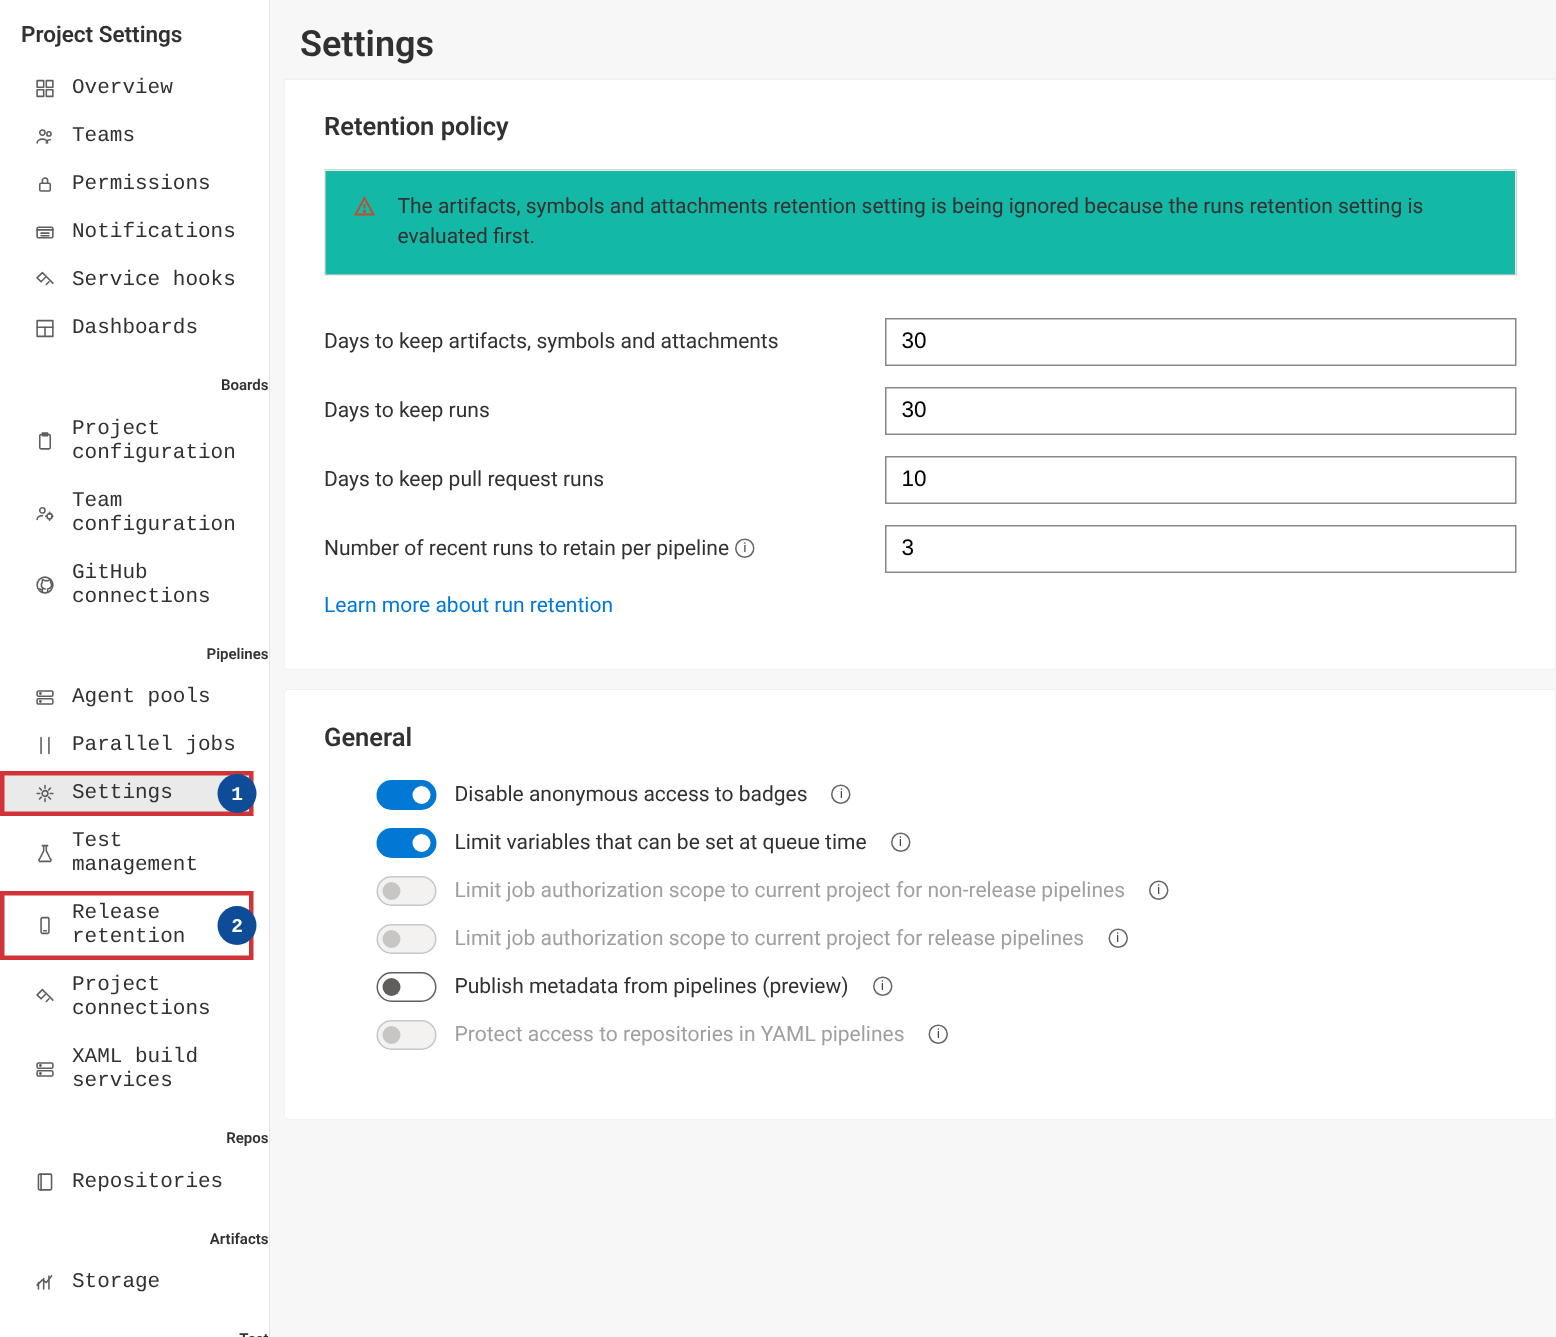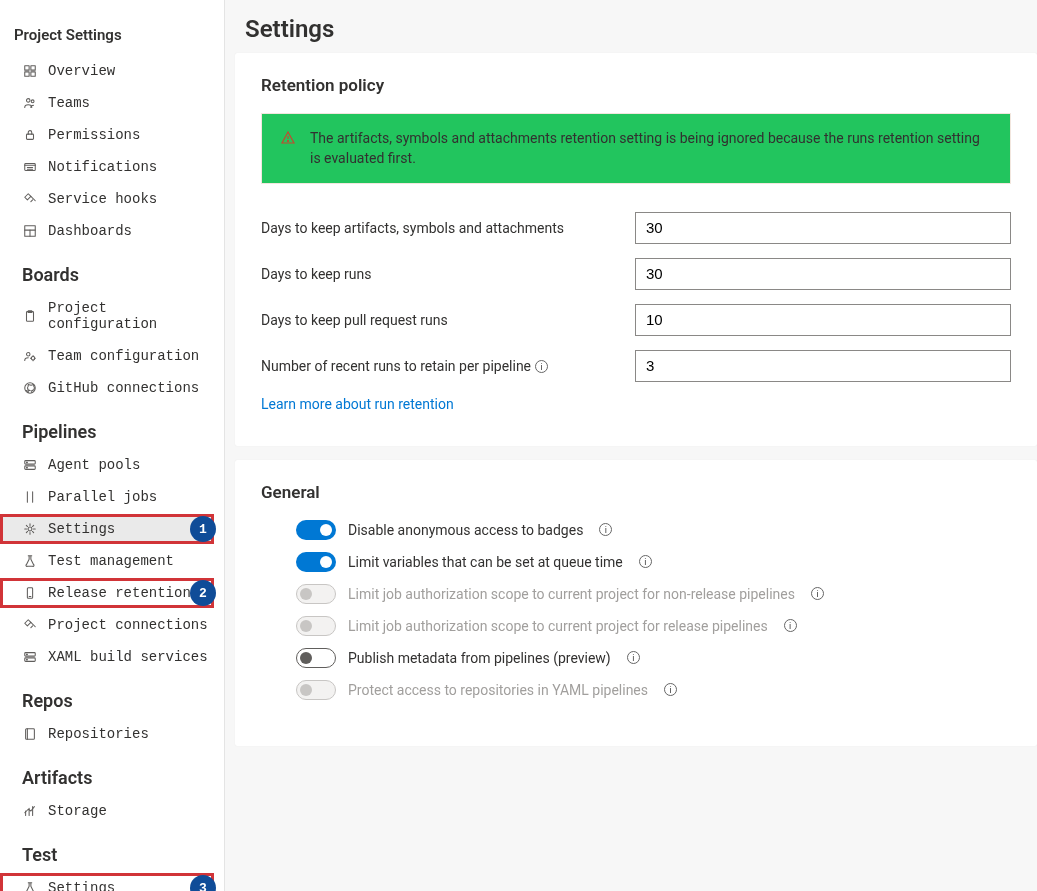--- a/index.html
+++ b/index.html
@@ -7,39 +7,40 @@
     font-family: -apple-system, BlinkMacSystemFont, "Segoe UI", Roboto, Arial, sans-serif;
     font-size: 14px;
     color: #323130;
     background: #f7f7f7;
     display: flex;
     width: 1037px;
     height: 891px;
     overflow: hidden;
   }
   .sidebar {
-    width: 225px;
+    width: 180px;
     background: #ffffff;
     border-right: 1px solid #e4e4e4;
-    padding-top: 16px;
+    padding-top: 4px;
     overflow-y: auto;
     flex-shrink: 0;
     scrollbar-width: none;
   }
   .sidebar::-webkit-scrollbar{display:none;}
   .sidebar-title {
     font-weight: 600;
     font-size: 15px;
     padding: 10px 0 10px 14px;
   }
   .nav-heading {
     font-weight: 600;
-    font-size: 18px;
+    font-size: 10px;
     padding: 16px 0 6px 22px;
     color: #323130;
+    text-align: right;
   }
   .nav-item {
     display: flex;
     align-items: center;
     gap: 10px;
     padding: 7px 0 7px 22px;
     cursor: pointer;
     position: relative;
     font-size: 14px;
   }
@@ -88,21 +89,21 @@
   }
   .card h2 {
     font-size: 17px;
     font-weight: 600;
     margin-bottom: 18px;
   }
   .alert {
     display: flex;
     align-items: flex-start;
     gap: 14px;
-    background: #22c55e;
+    background: #14b8a6;
     border: 1px solid #f2e6de;
     padding: 14px 18px;
     margin-bottom: 28px;
   }
   .alert .warn-icon {
     color: #c24a2f;
     font-size: 14px;
     margin-top: 2px;
   }
   .alert-text { font-size: 14px; line-height: 1.45; }

